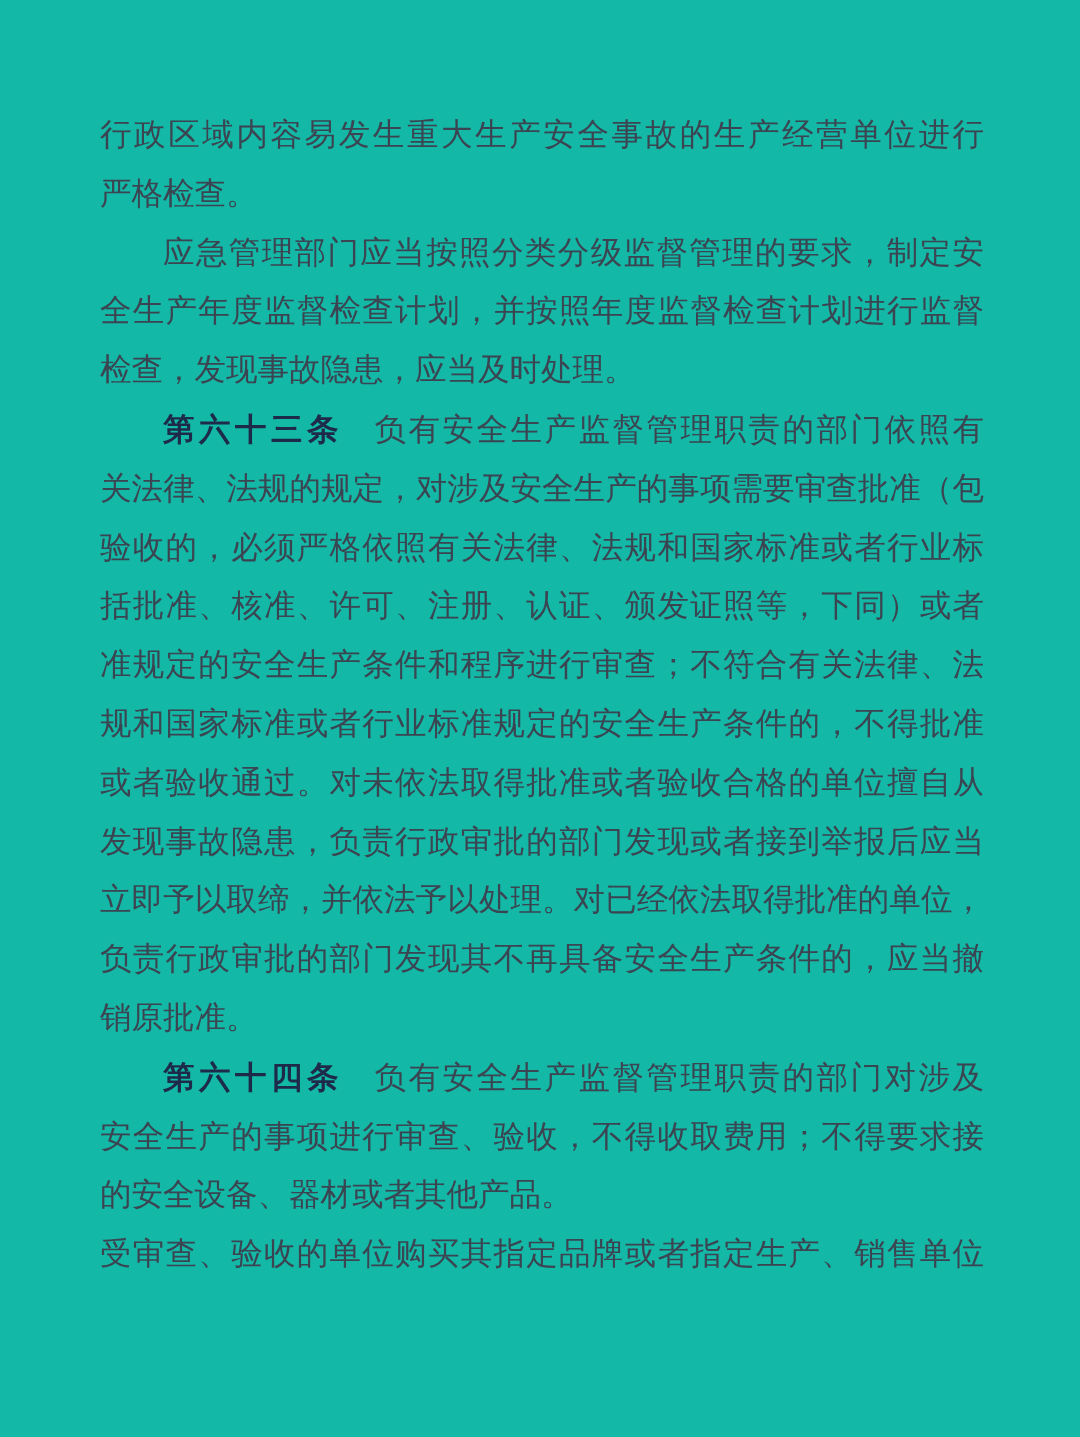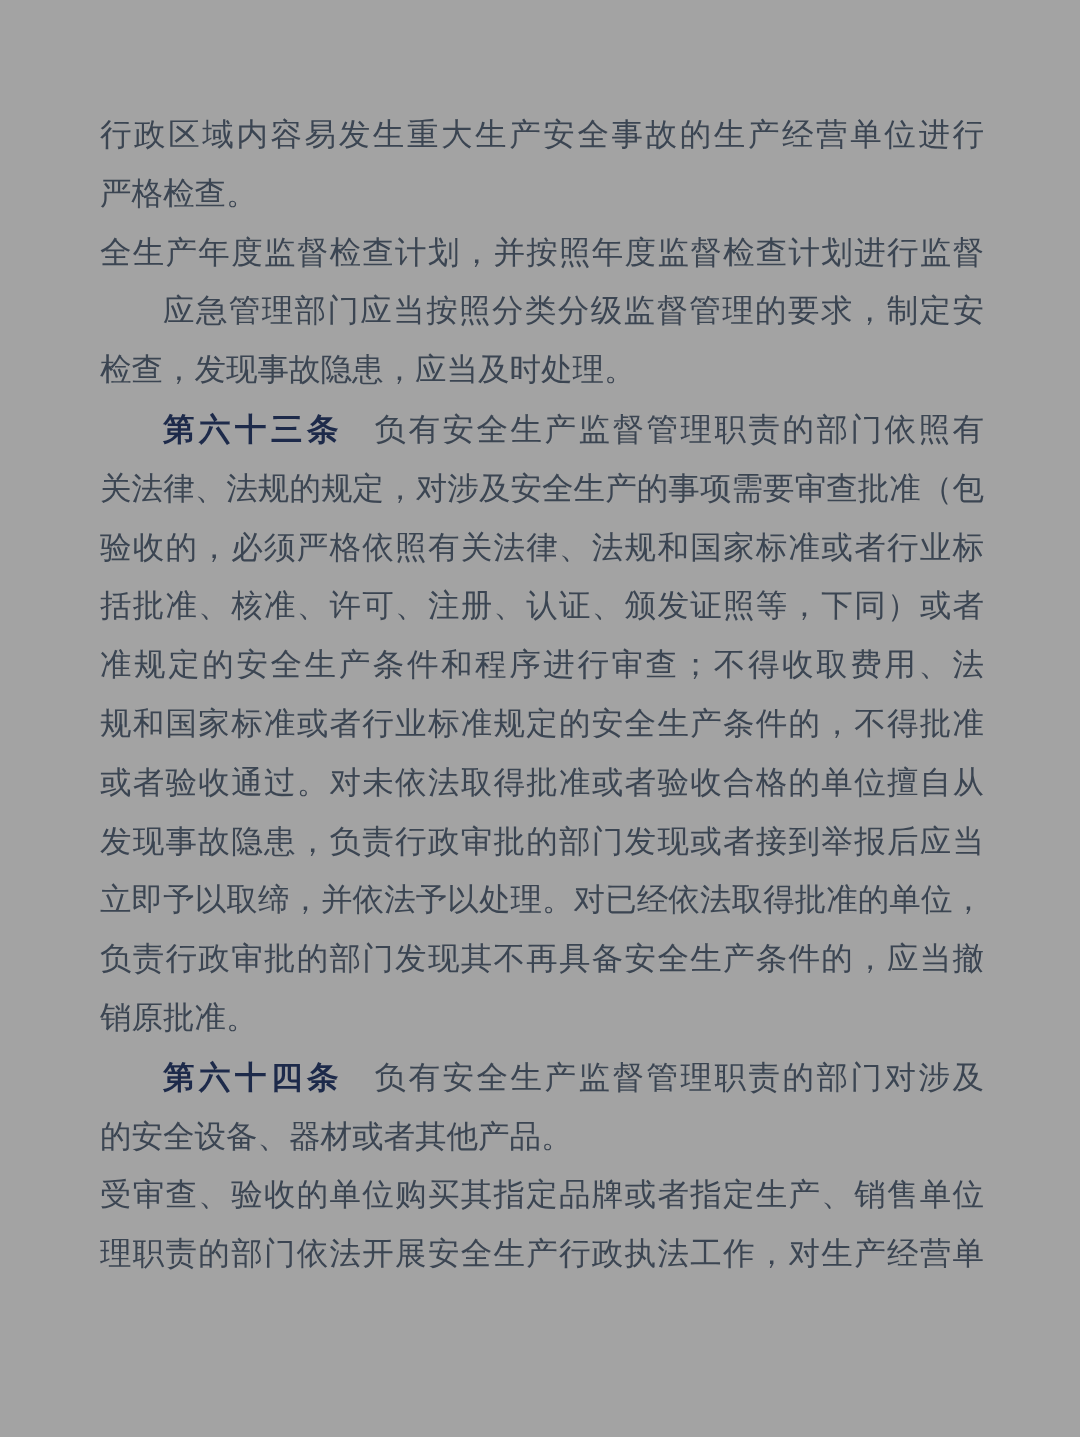--- a/index.html
+++ b/index.html
@@ -4,21 +4,21 @@
 <style>
   html, body {
     margin: 0;
     padding: 0;
     background: #ffffff;
   }
   .page {
     position: relative;
     width: 1080px;
     height: 1437px;
-    background: #a3a3a3;
+    background: #14b8a6;
     overflow: hidden;
   }
   .text-block {
     position: absolute;
     left: 100px;
     top: 106px;
     width: 884px;
     font-family: "Liberation Serif", "DejaVu Serif", serif;
     font-size: 31.5px;
     line-height: 58.8px;
@@ -46,32 +46,32 @@
     letter-spacing: 2px;
   }
 </style>
 </head>
 <body>
 
 <div class="page">
   <div class="text-block" id="text-block" style="color: rgb(59, 69, 82);">
       <div class="doc-line full">行政区域内容易发生重大生产安全事故的生产经营单位进行</div>
       <div class="doc-line para-end">严格检查。</div>
+      <div class="doc-line full indent">应急管理部门应当按照分类分级监督管理的要求，制定安</div>
       <div class="doc-line full">全生产年度监督检查计划，并按照年度监督检查计划进行监督</div>
-      <div class="doc-line full indent">应急管理部门应当按照分类分级监督管理的要求，制定安</div>
       <div class="doc-line para-end">检查，发现事故隐患，应当及时处理。</div>
       <div class="doc-line full indent"><span class="article-no" style="color: rgb(29, 42, 74);">第六十三条</span>负有安全生产监督管理职责的部门依照有</div>
       <div class="doc-line full">关法律、法规的规定，对涉及安全生产的事项需要审查批准（包</div>
       <div class="doc-line full">验收的，必须严格依照有关法律、法规和国家标准或者行业标</div>
       <div class="doc-line full">括批准、核准、许可、注册、认证、颁发证照等，下同）或者</div>
-      <div class="doc-line full">准规定的安全生产条件和程序进行审查；不得收取费用、法</div>
+      <div class="doc-line full">准规定的安全生产条件和程序进行审查；不符合有关法律、法</div>
       <div class="doc-line full">规和国家标准或者行业标准规定的安全生产条件的，不得批准</div>
       <div class="doc-line full">或者验收通过。对未依法取得批准或者验收合格的单位擅自从</div>
       <div class="doc-line full">发现事故隐患，负责行政审批的部门发现或者接到举报后应当</div>
       <div class="doc-line full">立即予以取缔，并依法予以处理。对已经依法取得批准的单位，</div>
       <div class="doc-line full">负责行政审批的部门发现其不再具备安全生产条件的，应当撤</div>
       <div class="doc-line para-end">销原批准。</div>
       <div class="doc-line full indent"><span class="article-no" style="color: rgb(29, 42, 74);">第六十四条</span>负有安全生产监督管理职责的部门对涉及</div>
+      <div class="doc-line full">安全生产的事项进行审查、验收，不得收取费用；不得要求接</div>
       <div class="doc-line para-end">的安全设备、器材或者其他产品。</div>
       <div class="doc-line full">受审查、验收的单位购买其指定品牌或者指定生产、销售单位</div>
-      <div class="doc-line full">理职责的部门依法开展安全生产行政执法工作，对生产经营单</div>
     </div>
 </div>
 
 </body></html>

